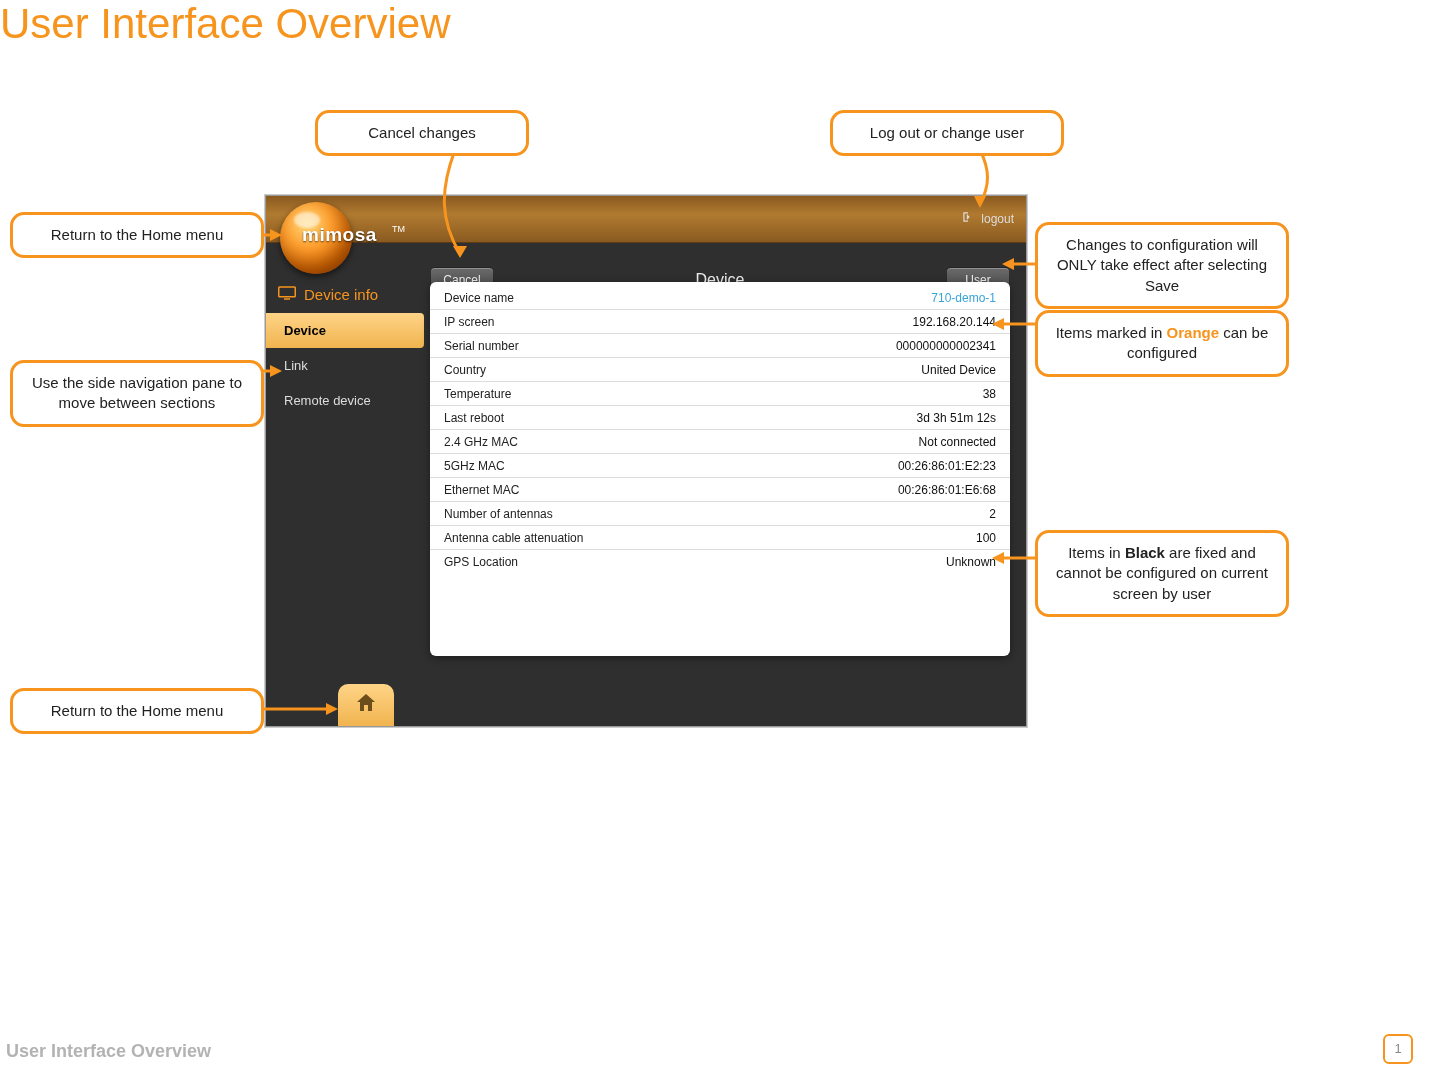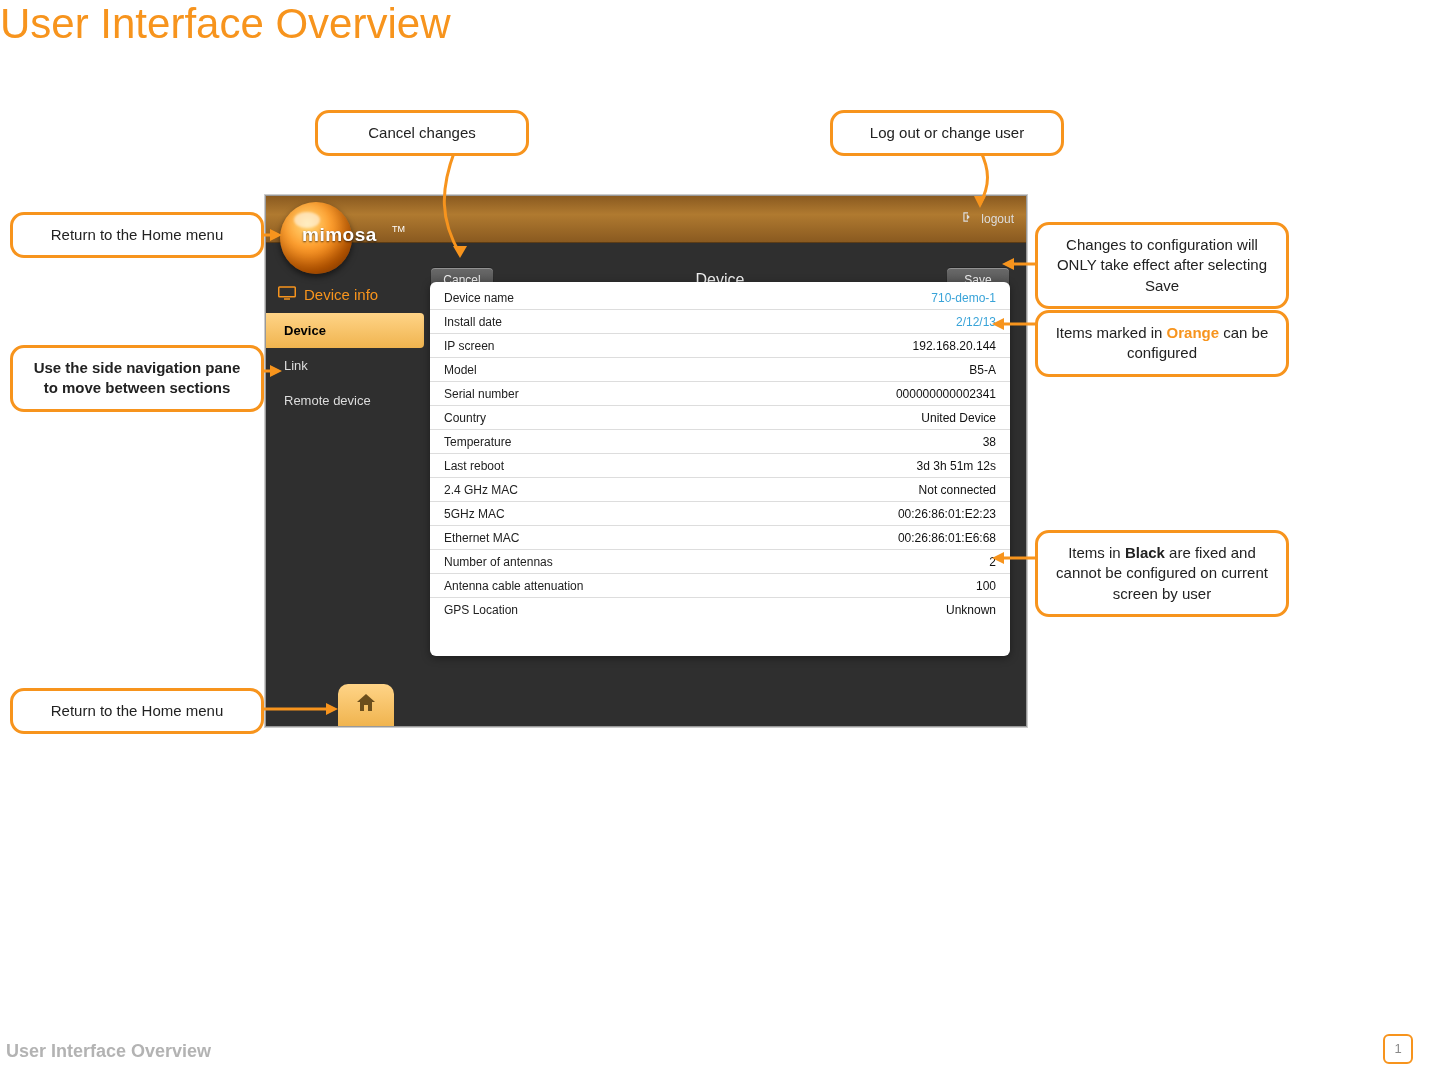--- a/index.html
+++ b/index.html
@@ -109,40 +109,32 @@
         <svg viewBox="0 0 24 24">
             <path d="M12 3l9 8h-3v9h-4v-6H10v6H6v-9H3z"></path>
           </svg>
       </span>
     </div>
 
     <div class="content">
       <div class="tb">
         <div class="btn">Cancel</div>
         <div class="tb-title">Device</div>
-        <div class="btn">Save</div>
+        <div class="btn">User</div>
       </div>
 
       <div class="sheet" id="sheet">
 
       <div class="row">
             <span class="label">Device name</span>
             <span class="val editable">710-demo-1</span>
           </div>
           <div class="row">
-            <span class="label">Install date</span>
-            <span class="val editable">2/12/13</span>
-          </div>
-          <div class="row">
             <span class="label">IP screen</span>
             <span class="val">192.168.20.144</span>
-          </div>
-          <div class="row">
-            <span class="label">Model</span>
-            <span class="val">B5-A</span>
           </div>
           <div class="row">
             <span class="label">Serial number</span>
             <span class="val">000000000002341</span>
           </div>
           <div class="row">
             <span class="label">Country</span>
             <span class="val">United Device</span>
           </div>
           <div class="row">
@@ -198,21 +190,21 @@
   </svg>
 
   <div class="callout" style="left:10px;top:212px;width:220px;">
     <span>Return to the Home menu</span>
   </div>
   <svg class="pointer" style="left:232px;top:226px;width:50px;height:18px">
     <path d="M0 9 L44 9" stroke="#F7941D" stroke-width="3" fill="none"></path>
     <path d="M38 3 L50 9 L38 15 Z" fill="#F7941D"></path>
   </svg>
 
-  <div class="callout tall" style="left:10px;top:345px;font-weight:bold;">
+  <div class="callout tall" style="left:10px;top:360px;">
     <span>Use the side navigation pane to move between sections</span>
   </div>
   <svg class="pointer" style="left:232px;top:362px;width:50px;height:18px">
     <path d="M0 9 L44 9" stroke="#F7941D" stroke-width="3" fill="none"></path>
     <path d="M38 3 L50 9 L38 15 Z" fill="#F7941D"></path>
   </svg>
 
   <div class="callout" style="left:10px;top:688px;width:220px;">
     <span>Return to the Home menu</span>
   </div>

